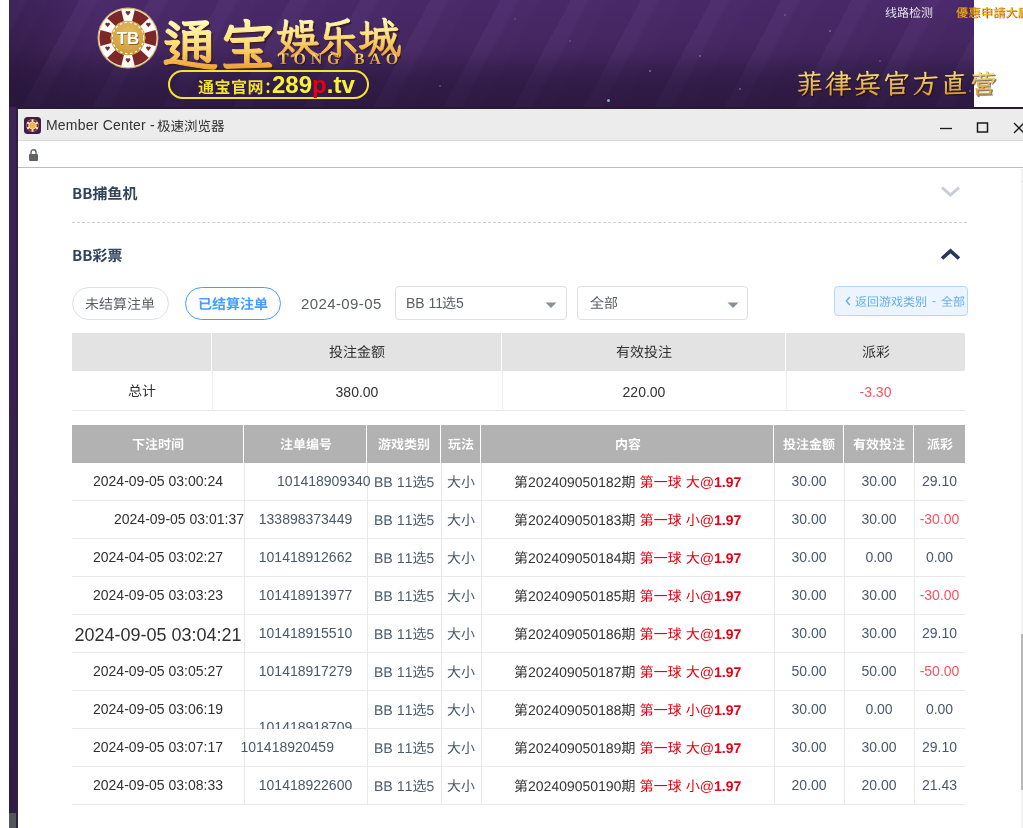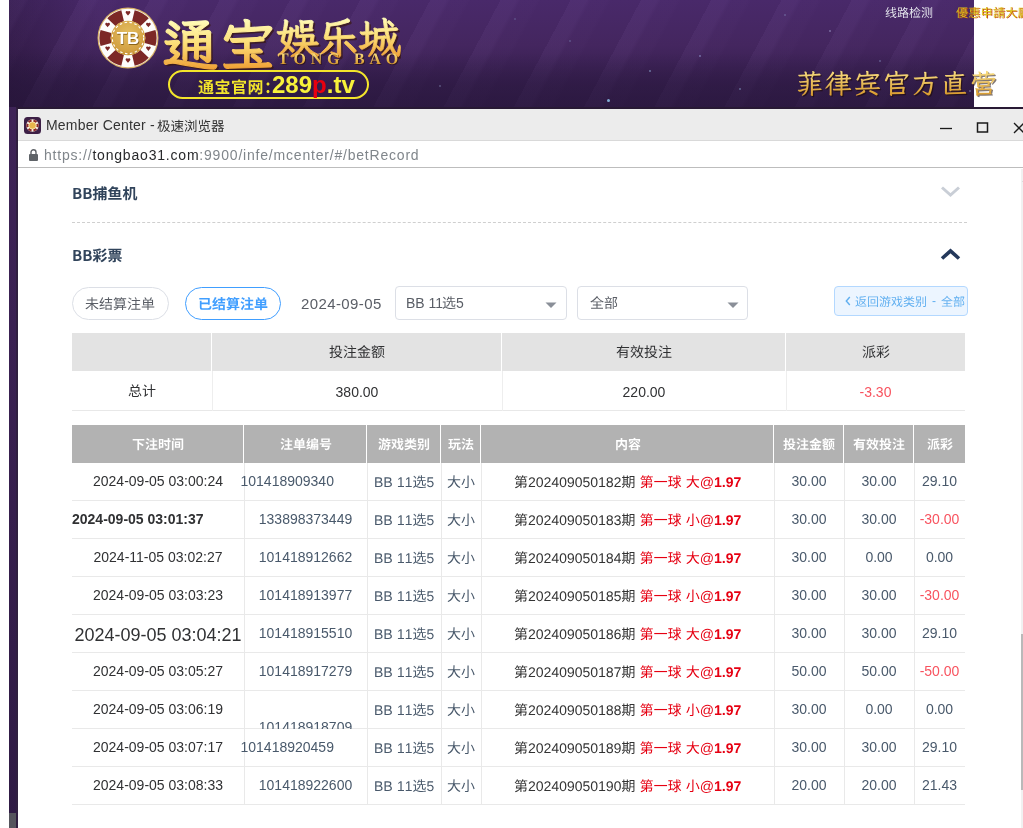--- a/index.html
+++ b/index.html
@@ -273,21 +273,20 @@
       <line x1="6" y1="12.5" x2="18" y2="12.5" stroke="#1a1a1a" stroke-width="1.3"></line>
       <rect x="43.5" y="7" width="10" height="9" fill="none" stroke="#1a1a1a" stroke-width="1.5"></rect>
       <line x1="80" y1="7" x2="90" y2="17" stroke="#1a1a1a" stroke-width="1.3"></line>
       <line x1="90" y1="7" x2="80" y2="17" stroke="#1a1a1a" stroke-width="1.3"></line>
     </svg>
 <div style="position:absolute;left:9px;top:142px;width:1014px;height:26px;background:#fff;border-bottom:1px solid #bdbdbd;"></div>
 <svg style="position:absolute;left:19px;top:148px" width="11" height="14" viewBox="0 0 11 14">
       <rect x="1" y="6" width="9" height="7" rx="1" fill="#5f6368"></rect>
       <path d="M3 6V4.2a2.5 2.5 0 0 1 5 0V6" fill="none" stroke="#5f6368" stroke-width="1.4"></path>
     </svg>
-<div style="position:absolute;left:35px;top:147px;font-family:'Liberation Sans',sans-serif;font-size:14px;letter-spacing:0.8px;color:#454545;"><span style="color:#80868b">https://</span><span style="color:#28292b">tongbao31.com</span><span style="color:#80868b">:9900/infe/mcenter/#/betRecord</span></div>
 <div style="position:absolute;left:1012px;top:169px;width:11px;height:659px;background:#f1f1f1;"></div>
 <svg style="position:absolute;left:1012px;top:174px" width="11" height="11" viewBox="0 0 11 11">
       <path d="M1.5 8L5.5 4L9.5 8Z" fill="#4a4a4a"></path>
     </svg>
 <div style="position:absolute;left:1012px;top:634px;width:11px;height:156px;background:#b9b9b9;"></div>
 <svg style="position:absolute;left:63.00px;top:183.00px;" width="68" height="21" viewBox="0 0 68 21">
       <use href="#g38" fill="#31445b" transform="translate(0.00 16.00) scale(0.01500 -0.01500)"></use>
       <use href="#g38" fill="#31445b" transform="translate(10.21 16.00) scale(0.01500 -0.01500)"></use>
       <use href="#g39" fill="#31445b" transform="translate(20.43 16.00) scale(0.01500 -0.01500)"></use>
       <use href="#g40" fill="#31445b" transform="translate(35.43 16.00) scale(0.01500 -0.01500)"></use>
@@ -440,21 +439,21 @@
     </svg>
 <div style="position:absolute;left:63px;top:463px;width:893px;height:38px;background:#fff;border-bottom:1px solid #e9e9e9;"></div>
 <div style="position:absolute;left:235px;top:463px;width:1px;height:38px;background:#e9e9e9;"></div>
 <div style="position:absolute;left:358px;top:463px;width:1px;height:38px;background:#e9e9e9;"></div>
 <div style="position:absolute;left:432px;top:463px;width:1px;height:38px;background:#e9e9e9;"></div>
 <div style="position:absolute;left:472px;top:463px;width:1px;height:38px;background:#e9e9e9;"></div>
 <div style="position:absolute;left:765px;top:463px;width:1px;height:38px;background:#e9e9e9;"></div>
 <div style="position:absolute;left:835px;top:463px;width:1px;height:38px;background:#e9e9e9;"></div>
 <div style="position:absolute;left:905px;top:463px;width:1px;height:38px;background:#e9e9e9;"></div>
 <div style="position:absolute;left:63.0px;top:473px;width:172px;text-align:center;font-family:'Liberation Sans',sans-serif;font-size:14px;color:#303133;">2024-09-05 03:00:24</div>
-<div style="position:absolute;left:231.5px;top:473px;width:130px;text-align:left;font-family:'Liberation Sans',sans-serif;font-size:14px;color:#49596b;">101418909340</div>
+<div style="position:absolute;left:231.5px;top:473px;width:130px;text-align:right;font-family:'Liberation Sans',sans-serif;font-size:14px;color:#49596b;">101418909340</div>
 <svg style="position:absolute;left:364.88px;top:472.00px;" width="63" height="19" viewBox="0 0 63 19">
       <use href="#g91" fill="#49596b" transform="translate(0.00 15.00) scale(0.00684 -0.00684)"></use>
       <use href="#g91" fill="#49596b" transform="translate(9.34 15.00) scale(0.00684 -0.00684)"></use>
       <use href="#g92" fill="#49596b" transform="translate(22.88 15.00) scale(0.00684 -0.00684)"></use>
       <use href="#g92" fill="#49596b" transform="translate(30.66 15.00) scale(0.00684 -0.00684)"></use>
       <use href="#g54" fill="#49596b" transform="translate(38.45 15.00) scale(0.01400 -0.01400)"></use>
       <use href="#g93" fill="#49596b" transform="translate(52.45 15.00) scale(0.00684 -0.00684)"></use>
     </svg>
 <svg style="position:absolute;left:438.00px;top:472.00px;" width="30" height="19" viewBox="0 0 30 19">
       <use href="#g24" fill="#49596b" transform="translate(0.00 15.00) scale(0.01400 -0.01400)"></use>
@@ -489,21 +488,21 @@
 <div style="position:absolute;left:830.0px;top:473px;width:80px;text-align:center;font-family:'Liberation Sans',sans-serif;font-size:14px;color:#49596b;">30.00</div>
 <div style="position:absolute;left:890.5px;top:473px;width:80px;text-align:center;font-family:'Liberation Sans',sans-serif;font-size:14px;color:#49596b;">29.10</div>
 <div style="position:absolute;left:63px;top:501px;width:893px;height:38px;background:#fff;border-bottom:1px solid #e9e9e9;"></div>
 <div style="position:absolute;left:235px;top:501px;width:1px;height:38px;background:#e9e9e9;"></div>
 <div style="position:absolute;left:358px;top:501px;width:1px;height:38px;background:#e9e9e9;"></div>
 <div style="position:absolute;left:432px;top:501px;width:1px;height:38px;background:#e9e9e9;"></div>
 <div style="position:absolute;left:472px;top:501px;width:1px;height:38px;background:#e9e9e9;"></div>
 <div style="position:absolute;left:765px;top:501px;width:1px;height:38px;background:#e9e9e9;"></div>
 <div style="position:absolute;left:835px;top:501px;width:1px;height:38px;background:#e9e9e9;"></div>
 <div style="position:absolute;left:905px;top:501px;width:1px;height:38px;background:#e9e9e9;"></div>
-<div style="position:absolute;left:63.0px;top:511px;width:172px;text-align:left;font-family:'Liberation Sans',sans-serif;font-size:14px;color:#303133;font-weight:bold;">2024-09-05 03:01:37</div>
+<div style="position:absolute;left:63.0px;top:511px;width:172px;text-align:right;font-family:'Liberation Sans',sans-serif;font-size:14px;color:#303133;">2024-09-05 03:01:37</div>
 <div style="position:absolute;left:231.5px;top:511px;width:130px;text-align:center;font-family:'Liberation Sans',sans-serif;font-size:14px;color:#49596b;">133898373449</div>
 <svg style="position:absolute;left:364.88px;top:510.00px;" width="63" height="19" viewBox="0 0 63 19">
       <use href="#g91" fill="#49596b" transform="translate(0.00 15.00) scale(0.00684 -0.00684)"></use>
       <use href="#g91" fill="#49596b" transform="translate(9.34 15.00) scale(0.00684 -0.00684)"></use>
       <use href="#g92" fill="#49596b" transform="translate(22.88 15.00) scale(0.00684 -0.00684)"></use>
       <use href="#g92" fill="#49596b" transform="translate(30.66 15.00) scale(0.00684 -0.00684)"></use>
       <use href="#g54" fill="#49596b" transform="translate(38.45 15.00) scale(0.01400 -0.01400)"></use>
       <use href="#g93" fill="#49596b" transform="translate(52.45 15.00) scale(0.00684 -0.00684)"></use>
     </svg>
 <svg style="position:absolute;left:438.00px;top:510.00px;" width="30" height="19" viewBox="0 0 30 19">
@@ -539,21 +538,21 @@
 <div style="position:absolute;left:830.0px;top:511px;width:80px;text-align:center;font-family:'Liberation Sans',sans-serif;font-size:14px;color:#49596b;">30.00</div>
 <div style="position:absolute;left:890.5px;top:511px;width:80px;text-align:center;font-family:'Liberation Sans',sans-serif;font-size:14px;color:#f8535f;">-30.00</div>
 <div style="position:absolute;left:63px;top:539px;width:893px;height:38px;background:#fff;border-bottom:1px solid #e9e9e9;"></div>
 <div style="position:absolute;left:235px;top:539px;width:1px;height:38px;background:#e9e9e9;"></div>
 <div style="position:absolute;left:358px;top:539px;width:1px;height:38px;background:#e9e9e9;"></div>
 <div style="position:absolute;left:432px;top:539px;width:1px;height:38px;background:#e9e9e9;"></div>
 <div style="position:absolute;left:472px;top:539px;width:1px;height:38px;background:#e9e9e9;"></div>
 <div style="position:absolute;left:765px;top:539px;width:1px;height:38px;background:#e9e9e9;"></div>
 <div style="position:absolute;left:835px;top:539px;width:1px;height:38px;background:#e9e9e9;"></div>
 <div style="position:absolute;left:905px;top:539px;width:1px;height:38px;background:#e9e9e9;"></div>
-<div style="position:absolute;left:63.0px;top:549px;width:172px;text-align:center;font-family:'Liberation Sans',sans-serif;font-size:14px;color:#303133;">2024-11-05 03:02:27</div>
+<div style="position:absolute;left:63.0px;top:549px;width:172px;text-align:center;font-family:'Liberation Sans',sans-serif;font-size:14px;color:#303133;">2024-04-05 03:02:27</div>
 <div style="position:absolute;left:231.5px;top:549px;width:130px;text-align:center;font-family:'Liberation Sans',sans-serif;font-size:14px;color:#49596b;">101418912662</div>
 <svg style="position:absolute;left:364.88px;top:548.00px;" width="63" height="19" viewBox="0 0 63 19">
       <use href="#g91" fill="#49596b" transform="translate(0.00 15.00) scale(0.00684 -0.00684)"></use>
       <use href="#g91" fill="#49596b" transform="translate(9.34 15.00) scale(0.00684 -0.00684)"></use>
       <use href="#g92" fill="#49596b" transform="translate(22.88 15.00) scale(0.00684 -0.00684)"></use>
       <use href="#g92" fill="#49596b" transform="translate(30.66 15.00) scale(0.00684 -0.00684)"></use>
       <use href="#g54" fill="#49596b" transform="translate(38.45 15.00) scale(0.01400 -0.01400)"></use>
       <use href="#g93" fill="#49596b" transform="translate(52.45 15.00) scale(0.00684 -0.00684)"></use>
     </svg>
 <svg style="position:absolute;left:438.00px;top:548.00px;" width="30" height="19" viewBox="0 0 30 19">

